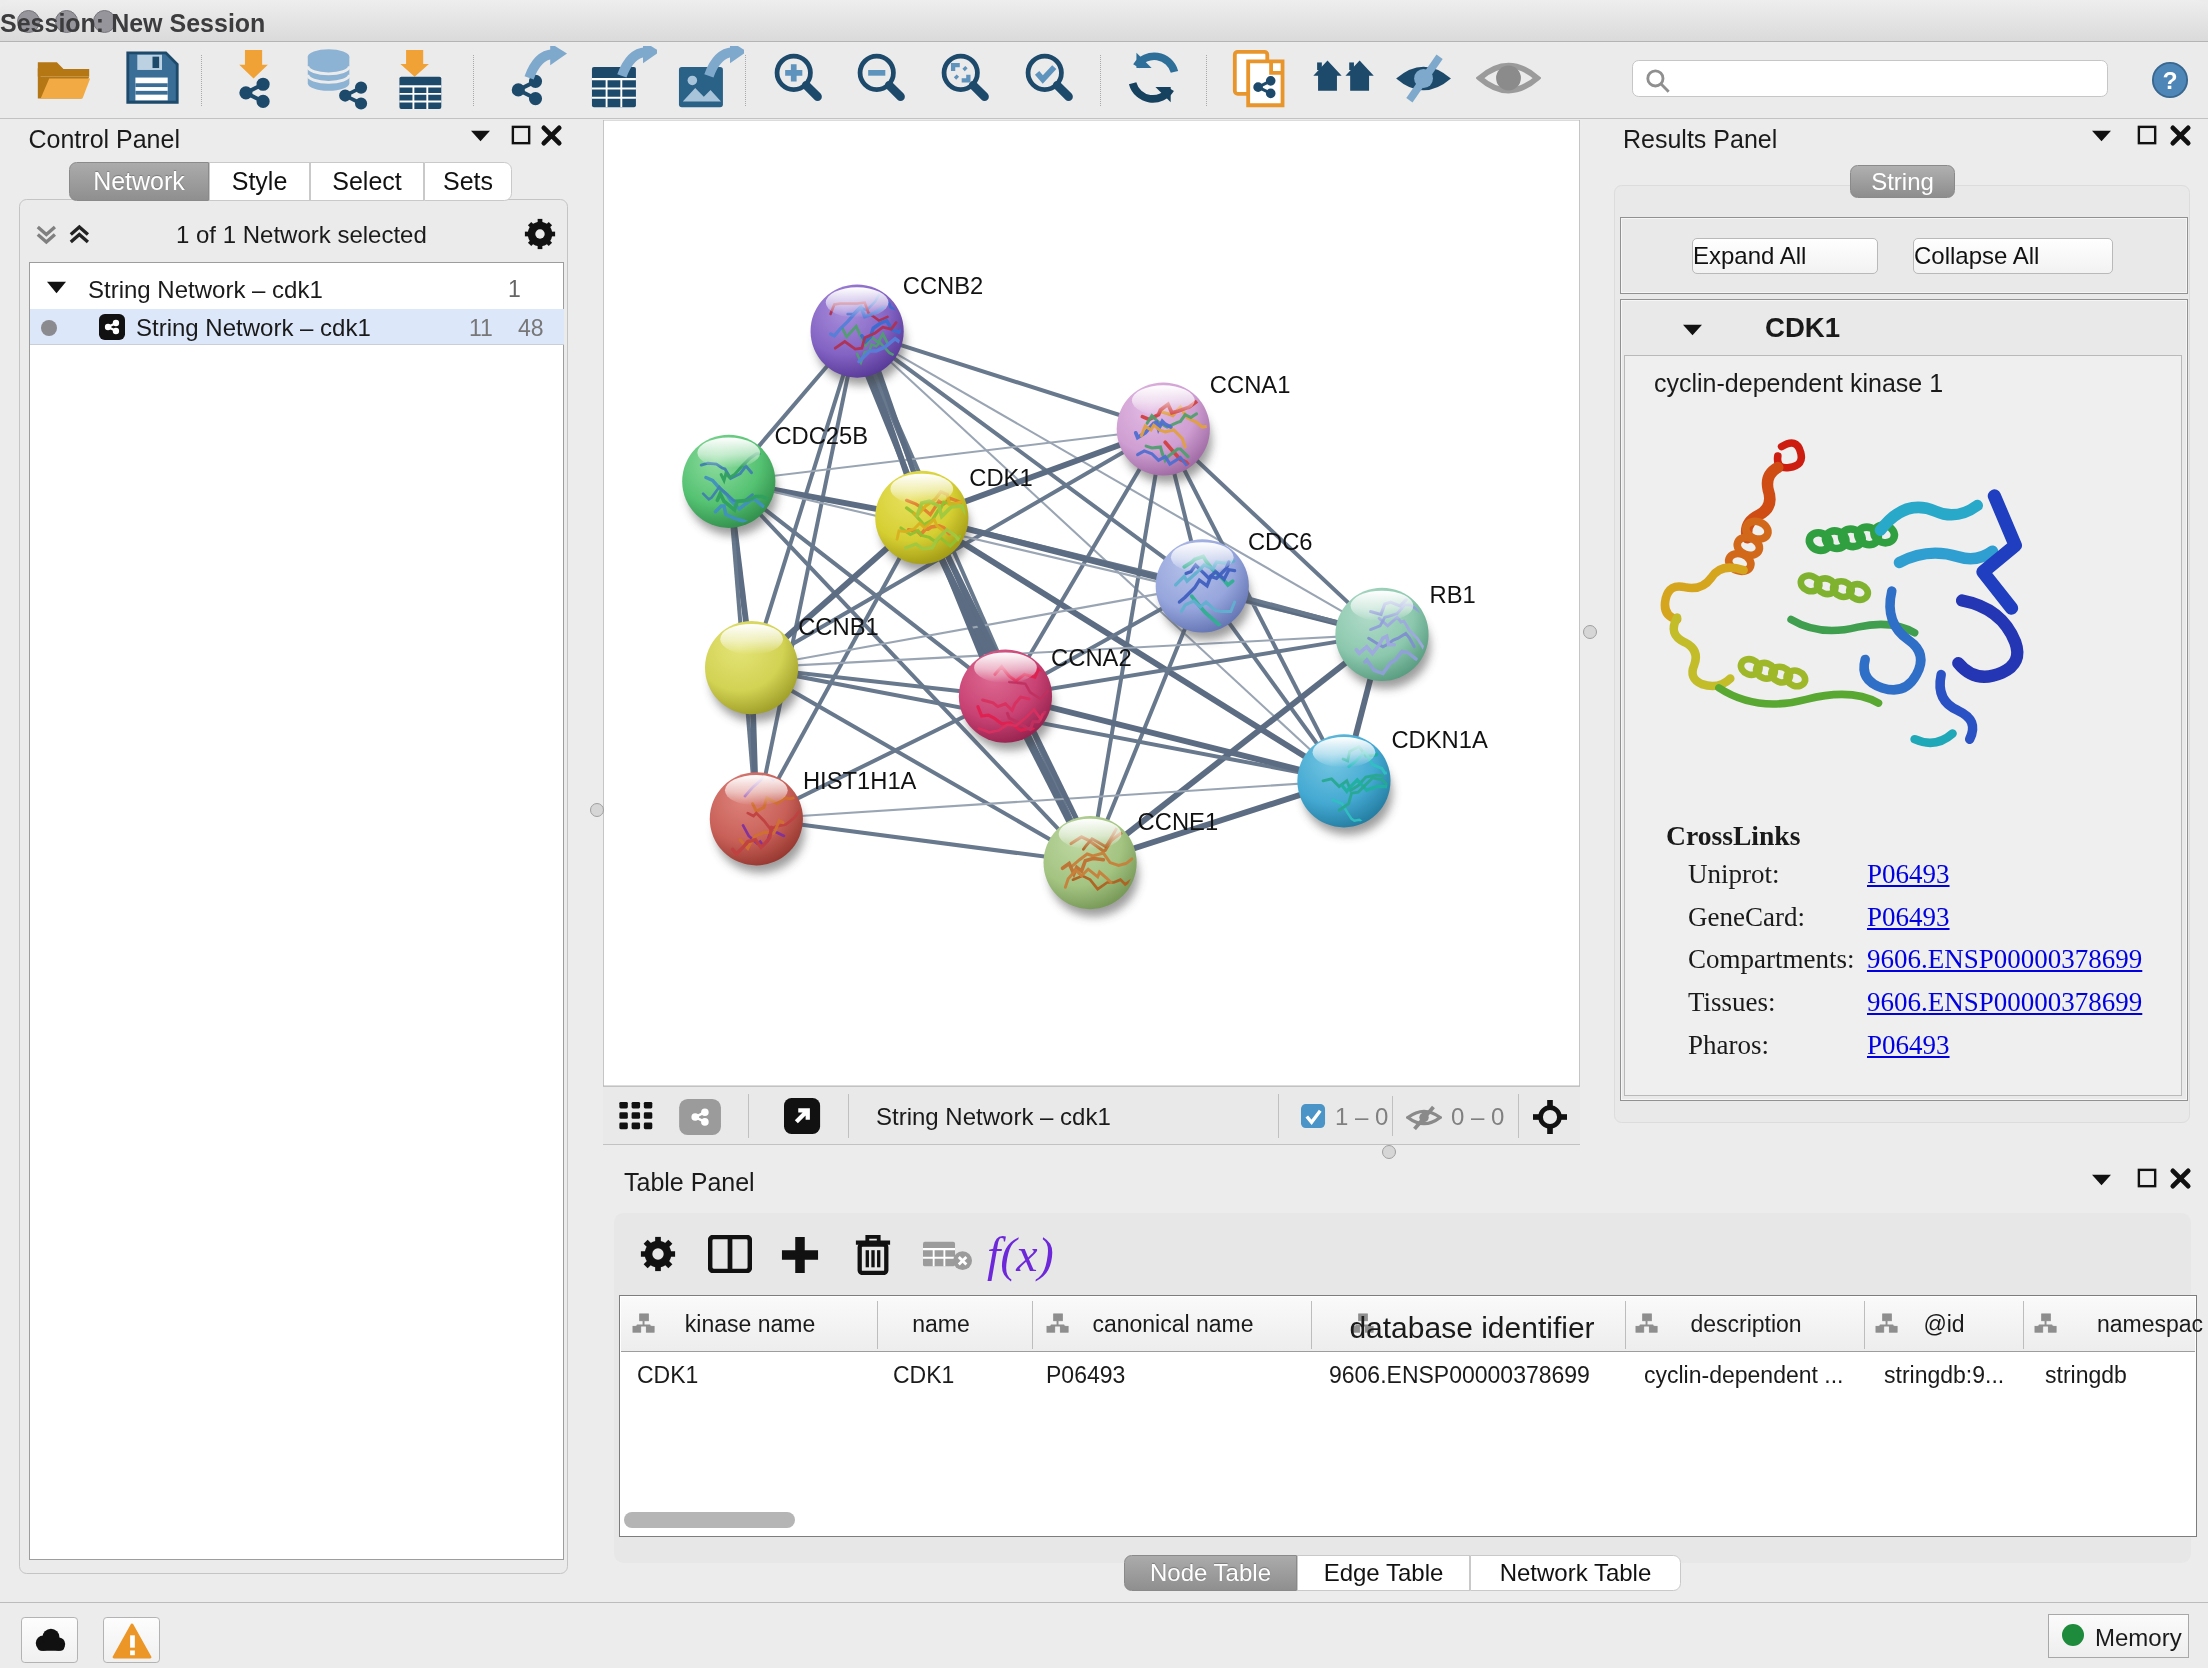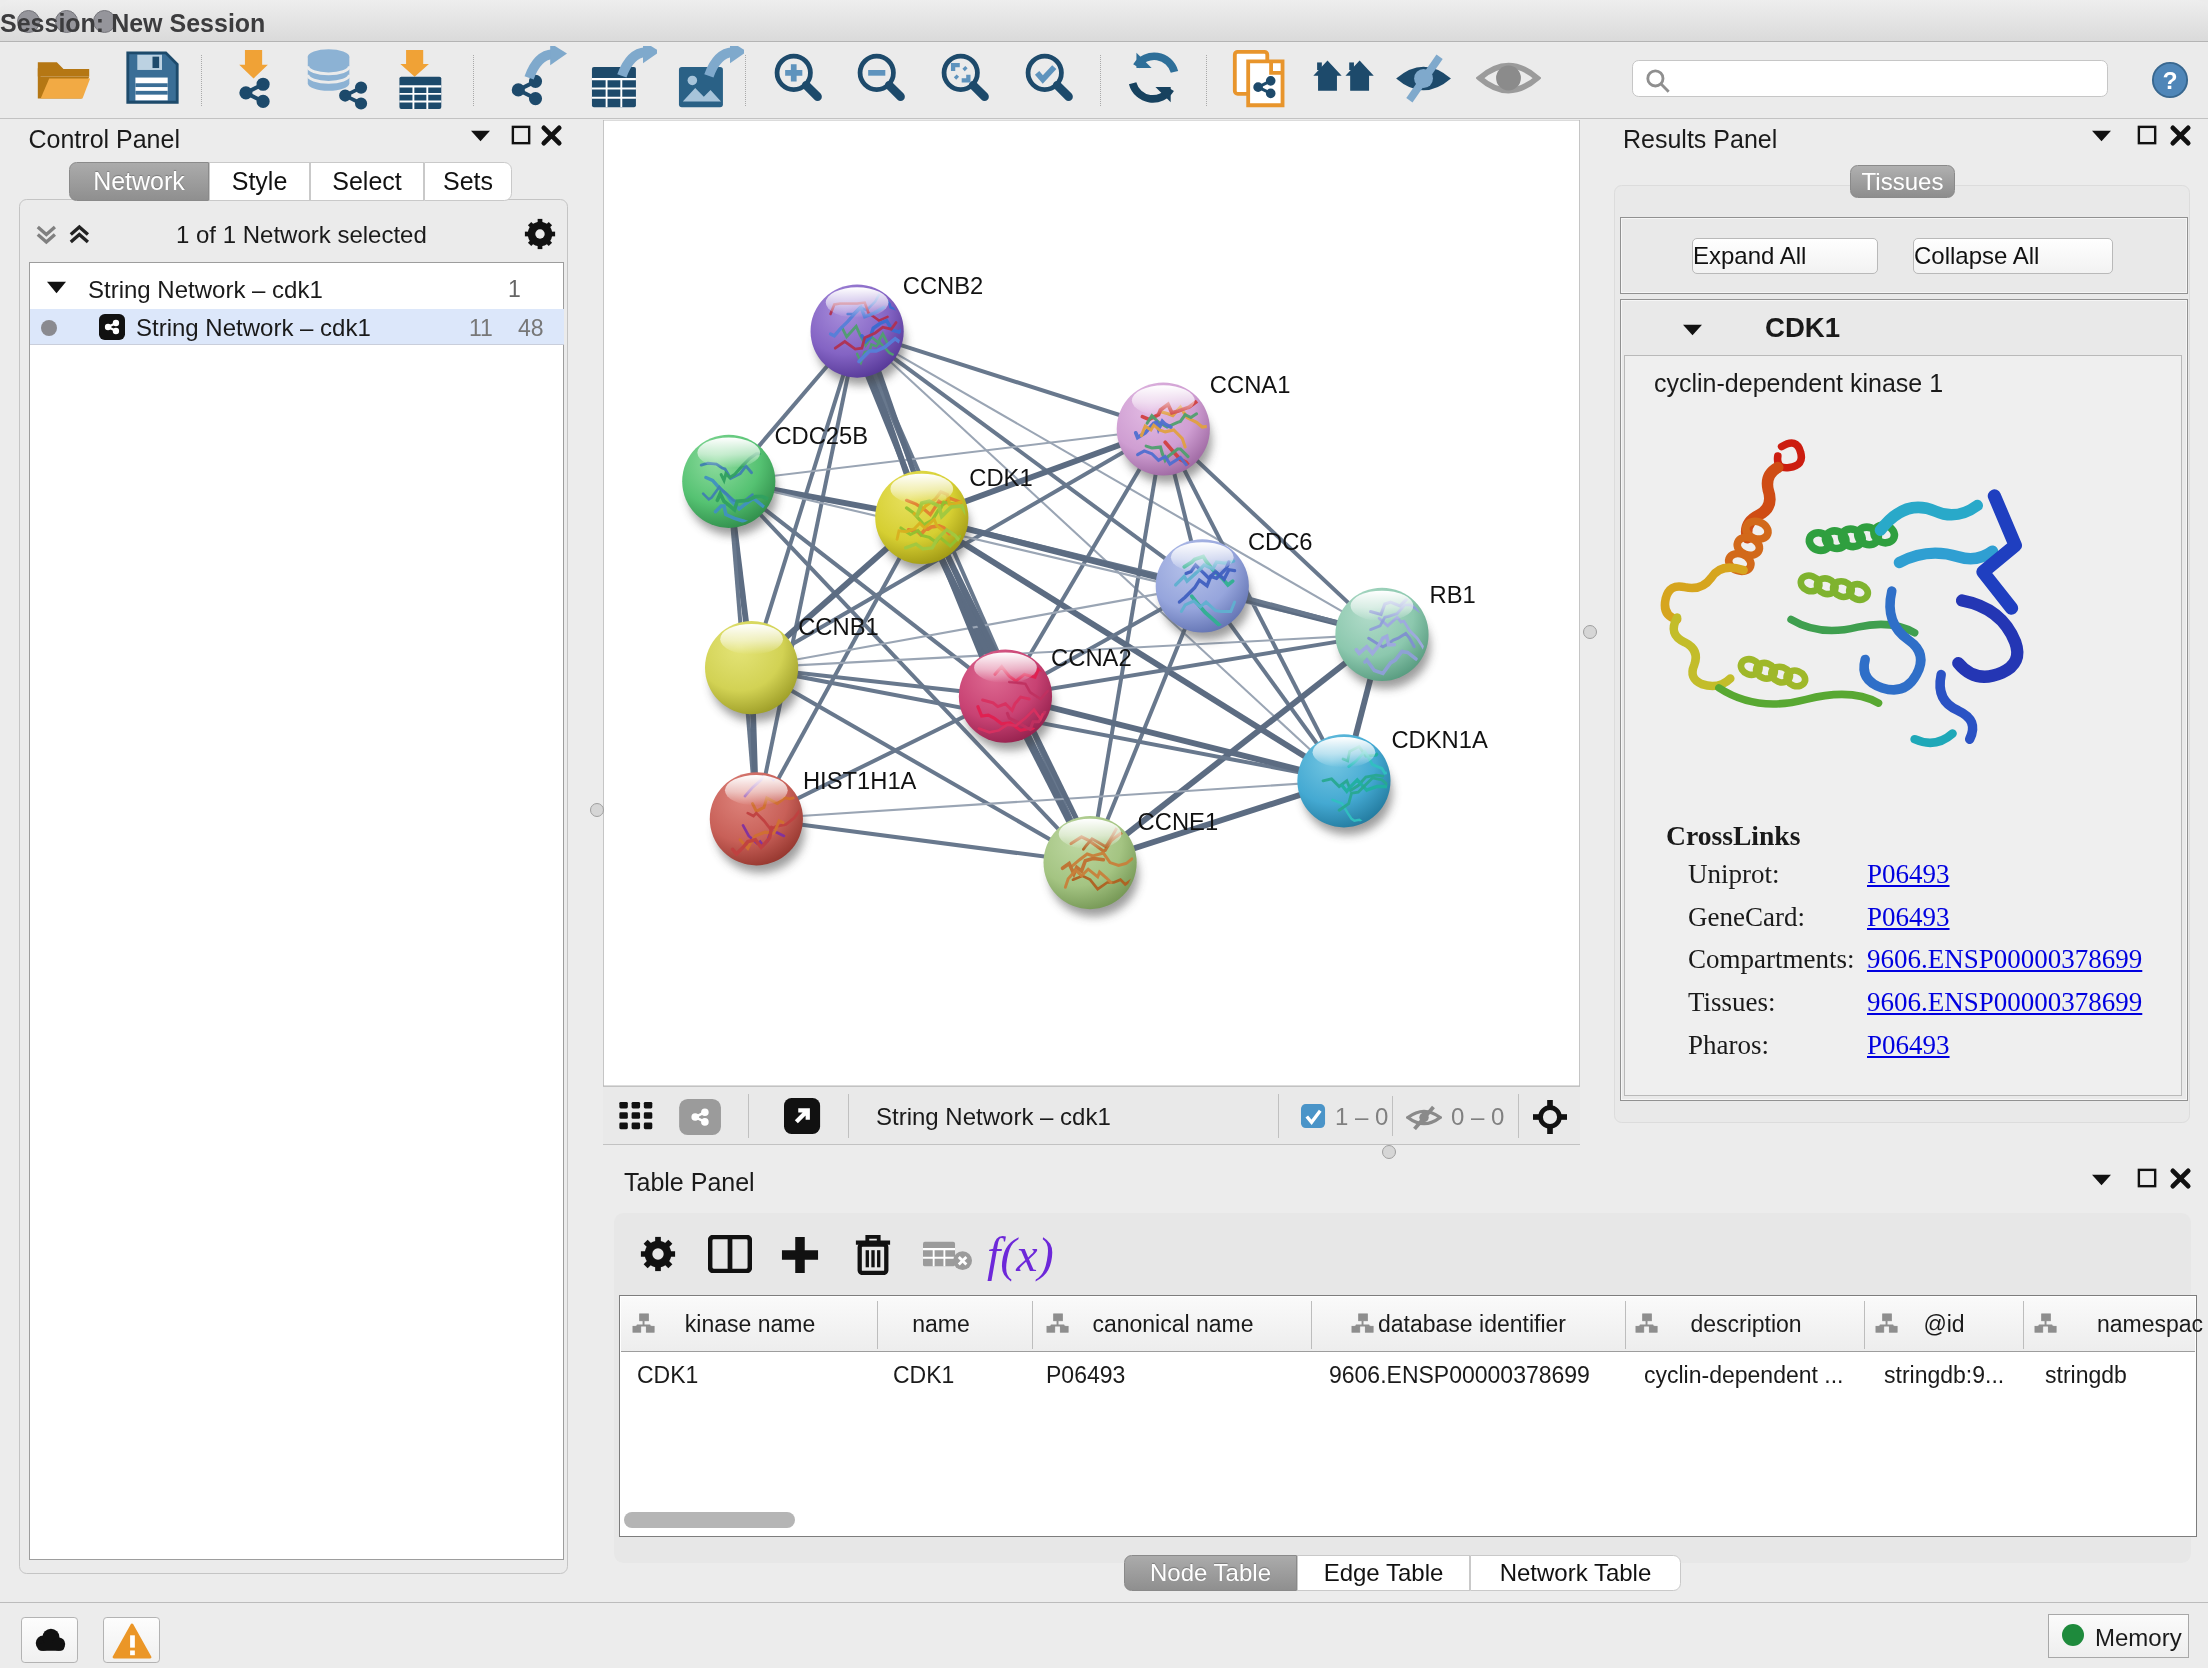--- a/index.html
+++ b/index.html
@@ -593,21 +593,21 @@
 <svg style="position:absolute;left:2089px;top:126px" width="25" height="19" viewBox="0 0 26 20">
     <path d="M3 5 h20 l-10 11 z" fill="#111"></path>
   </svg>
 <svg style="position:absolute;left:2136px;top:124px" width="23" height="23" viewBox="0 0 24 24">
     <rect x="3" y="3" width="17" height="17" fill="none" stroke="#111" stroke-width="2.5"></rect>
   </svg>
 <svg style="position:absolute;left:2169px;top:124px" width="23" height="23" viewBox="0 0 24 24">
     <path d="M4 4 L20 20 M20 4 L4 20" stroke="#111" stroke-width="5" stroke-linecap="round"></path>
   </svg>
 <div class="abs" style="left:1614px;top:185px;width:576px;height:938px;background:#e9e9e9;border:1px solid #dcdcdc;border-radius:7.6px"></div>
-<div class="abs" style="left:1850px;top:165px;width:105px;height:33px;background:linear-gradient(#b0b0b0,#8d8d8d);border:1px solid #8a8a8a;border-radius:7.6px;color:#fff;font-size:24px;text-align:center;line-height:31px">Tissues</div>
+<div class="abs" style="left:1850px;top:165px;width:105px;height:33px;background:linear-gradient(#b0b0b0,#8d8d8d);border:1px solid #8a8a8a;border-radius:7.6px;color:#fff;font-size:24px;text-align:center;line-height:31px">String</div>
 <div class="graybox" style="left:1620px;top:217px;width:568px;height:77px"></div>
 <div class="button" style="left:1692px;top:238px;width:186px;height:36px;line-height:34px">Expand All</div>
 <div class="button" style="left:1913px;top:238px;width:200px;height:36px;line-height:34px">Collapse All</div>
 <div class="graybox" style="left:1620px;top:299px;width:568px;height:802px"></div>
 <svg style="position:absolute;left:1680px;top:320px" width="25" height="19" viewBox="0 0 26 20">
     <path d="M3 5 h20 l-10 11 z" fill="#111"></path>
   </svg>
 <div class="txt" style="left:1765px;top:312px;font-size:27.6px;font-weight:700">CDK1</div>
 <div class="abs" style="left:1624px;top:355px;width:558px;height:741px;background:#efefef;border:1px solid #b9b9b9"></div>
 <div class="txt" style="left:1654px;top:369px;font-size:25px">cyclin-dependent kinase 1</div>
@@ -733,21 +733,21 @@
   </svg>
 <div class="txt" style="left:1173px;top:1311px;font-size:23px;transform:translateX(-50%)">canonical name</div>
 <svg style="position:absolute;left:1351px;top:1313px" width="25" height="23" viewBox="0 0 26 24">
     <g fill="#8e8e8e" stroke="#8e8e8e">
       <rect x="8" y="1" width="9" height="7"></rect>
       <rect x="1" y="14" width="8" height="6"></rect>
       <rect x="15" y="14" width="8" height="6"></rect>
       <path d="M12 8 v5 M5 13 h14 M5 13 v4 M19 13 v4" fill="none" stroke-width="2"></path>
     </g>
   </svg>
-<div class="txt" style="left:1472px;top:1311px;font-size:23px;transform:translateX(-50%)">database identifier</div>
+<div class="txt" style="left:1472px;top:1311px;font-size:30px;transform:translateX(-50%)">database identifier</div>
 <svg style="position:absolute;left:1635px;top:1313px" width="25" height="23" viewBox="0 0 26 24">
     <g fill="#8e8e8e" stroke="#8e8e8e">
       <rect x="8" y="1" width="9" height="7"></rect>
       <rect x="1" y="14" width="8" height="6"></rect>
       <rect x="15" y="14" width="8" height="6"></rect>
       <path d="M12 8 v5 M5 13 h14 M5 13 v4 M19 13 v4" fill="none" stroke-width="2"></path>
     </g>
   </svg>
 <div class="txt" style="left:1746px;top:1311px;font-size:23px;transform:translateX(-50%)">description</div>
 <svg style="position:absolute;left:1875px;top:1313px" width="25" height="23" viewBox="0 0 26 24">

